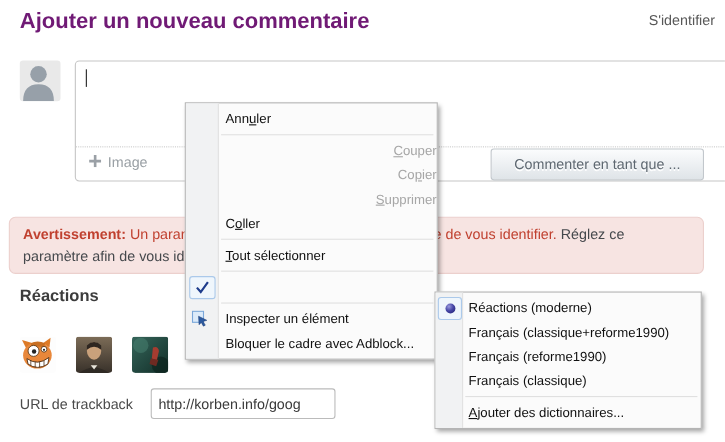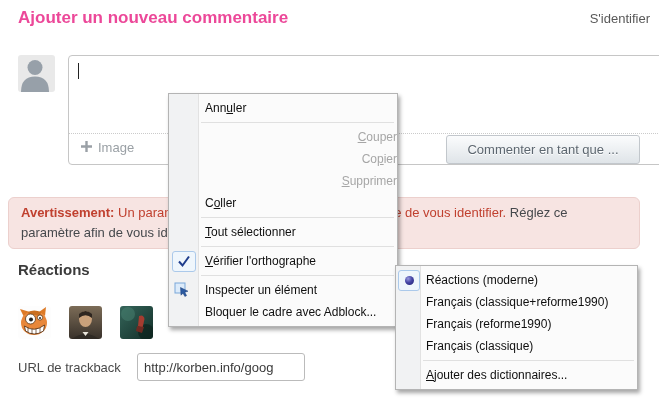--- a/index.html
+++ b/index.html
@@ -1,20 +1,20 @@
 <!DOCTYPE html>
 <html><head>
 <meta charset="utf-8">
 <style>
   html,body{margin:0;padding:0;}
   body{
     width:659px;height:402px;position:relative;overflow:hidden;background:#fff;
     font-family:"Liberation Sans",sans-serif;-webkit-font-smoothing:antialiased;
   }
-  .page-title{position:absolute;left:18px;top:8px;font-size:17px;font-weight:bold;color:#ec4899;}
+  .page-title{position:absolute;left:18px;top:8px;font-size:20px;font-weight:bold;color:#701a75;}
   .signin{position:absolute;right:9px;top:11px;font-size:13px;color:#585858;text-decoration:none;cursor:pointer;}
 
   
   .avatar-box{position:absolute;left:18px;top:55px;width:37px;height:37px;background:#e9e9e9;border-radius:3px;overflow:hidden;}
 
   
   .compose-box{position:absolute;left:68px;top:55px;width:643px;height:110px;background:#fff;
     border:1px solid #c6c6c6;border-radius:4px;box-sizing:border-box;}
   .caret{position:absolute;left:9px;top:7px;width:1px;height:16px;background:#222;}
   .compose-footer{position:absolute;left:0;right:0;bottom:0;height:30px;border-top:1px dotted #cbcbcb;}
@@ -178,21 +178,20 @@
     <div class="menu-item">
       <span><span class="ak">T</span>out sélectionner</span>
     </div>
     <div class="menu-sep"></div>
     <div class="menu-item">
       <span class="icon-box">
         <svg width="14" height="13" viewBox="0 0 14 13">
           <path d="M2 6.5 L5.5 10.5 L12 1.5" stroke="#1e3c8c" stroke-width="2" fill="none"></path>
         </svg>
       </span>
-      <span><span class="ak">V</span>érifier l'orthographe</span>
     </div>
     <div class="menu-sep"></div>
     <div class="menu-item">
       <span class="icon-plain"><svg width="16" height="16" viewBox="0 0 16 16">
           <rect x="1" y="1" width="10" height="10" fill="#dcebfa" stroke="#7aa7d9"></rect>
           <path d="M6.5 5.5 L14 9.2 L10.6 10.2 L12.6 13.6 L10.9 14.5 L9 11.2 L7 13.2 Z" fill="#2c5aa0" stroke="#1d3f78" stroke-width="0.5"></path>
         </svg></span>
       <span>Inspecter un élément</span>
     </div>
     <div class="menu-item">

